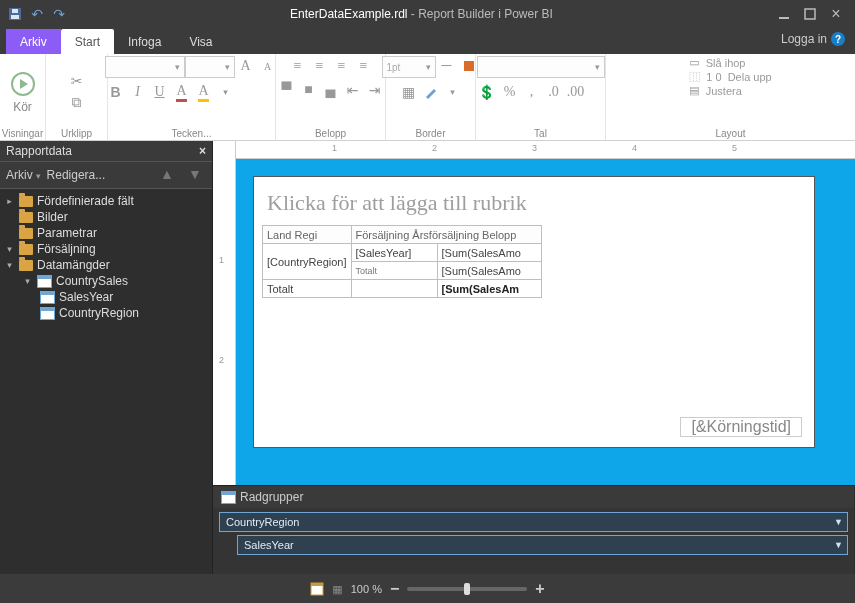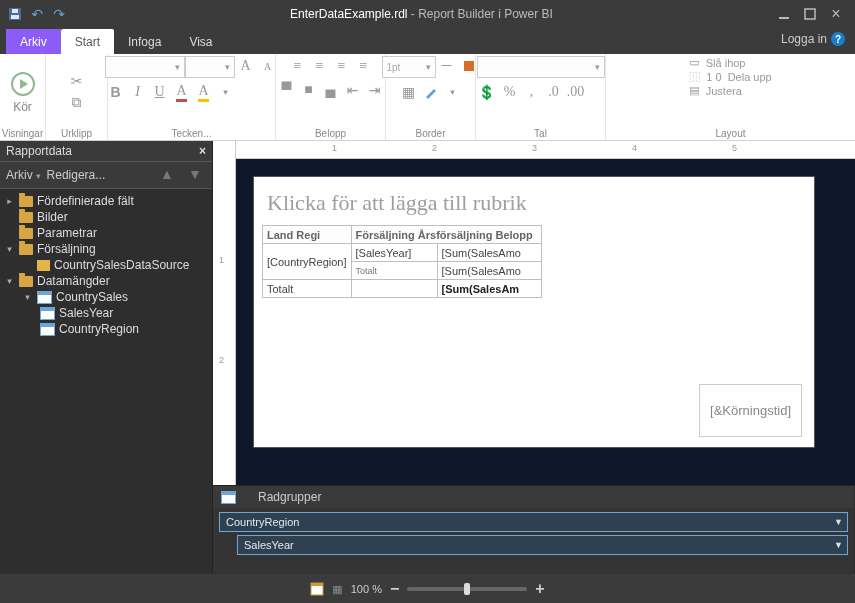--- a/index.html
+++ b/index.html
@@ -41,31 +41,31 @@
 .tbl-ic{width:13px;height:11px;display:inline-block;background:linear-gradient(#6fa6d6,#6fa6d6) 0 0/100% 3px no-repeat,linear-gradient(#fff,#fff);border:1px solid #6fa6d6}
 .fld-ic{width:13px;height:11px;display:inline-block;background:#fff;border:1px solid #6fa6d6;box-shadow:inset 0 3px 0 #6fa6d6}
 .design-wrap{flex:1;display:flex;flex-direction:column;background:#3b3b3b}
 .ruler-corner{display:flex;height:18px;background:#fff}
 .ruler-side{width:22px;background:#fff;border-right:1px solid #ccc}
 .ruler-h{flex:1;background:#fff;border-bottom:1px solid #ccc;position:relative;overflow:hidden;color:#999;font-size:9px}
 .ruler-h span{position:absolute;top:2px}
 .design-rows{flex:1;display:flex;overflow:hidden}
 .ruler-v{width:22px;background:#fff;border-right:1px solid #ccc;position:relative;color:#999;font-size:9px}
 .ruler-v span{position:absolute;left:6px}
-.canvas-scroll{flex:1;background:#0f172a;overflow:auto;position:relative;padding:18px 0 0 18px}
+.canvas-scroll{flex:1;background:#0ea5e9;overflow:auto;position:relative;padding:18px 0 0 18px}
 .page{background:#fff;width:560px;height:270px;box-shadow:0 0 0 1px #555;position:relative}
 .title-ph{position:absolute;left:8px;top:8px;right:12px;height:34px;border:1px dashed transparent;color:#9e9e9e;font-family:"Segoe UI Light","Segoe UI";font-size:22px;display:flex;align-items:center;padding-left:4px}
 .tablix{position:absolute;left:8px;top:48px;border-collapse:collapse;font-size:11px;color:#444}
 .tablix td,.tablix th{border:1px solid #bfbfbf;padding:2px 4px;height:18px;text-align:left;overflow:hidden;white-space:nowrap;box-sizing:border-box}
-.tablix th{font-weight:bold;color:#666;background:#fdfdfd}
+.tablix th{font-weight:normal;color:#666;background:#fdfdfd}
 .tablix .bold{font-weight:bold;color:#222}
-.footer-box{position:absolute;right:12px;bottom:10px;border:1px solid #ccc;padding:18px 10px;color:#888;font-size:13px}
+.footer-box{position:absolute;right:12px;bottom:10px;border:1px solid #ccc;padding:0 10px;color:#888;font-size:16px}
 .groups-pane{height:88px;background:#3b3b3b;border-top:1px solid #222;display:flex}
 .gp-col{flex:1;display:flex;flex-direction:column;border-right:1px solid #2b2b2b}
-.gp-head{display:flex;align-items:center;gap:22px;color:#ccc;padding:4px 8px;background:#3a3a3a}
+.gp-head{display:flex;align-items:center;gap:4px;color:#ccc;padding:4px 8px;background:#3a3a3a}
 .gp-body{flex:1;background:#343434;padding:4px 6px}
 .group-row{border:1px solid #6fa6d6;background:#2f4050;color:#dfeaf5;height:18px;display:flex;align-items:center;padding:0 6px;margin-bottom:3px;position:relative;font-size:11px}
 .group-row.nest{margin-left:18px}
 .group-row .dd-arr{position:absolute;right:4px;color:#cfe2f3;font-size:9px}
 .statusbar{height:30px;background:#3b3b3b;display:flex;align-items:center;color:#ccc;font-size:11px}
 .status-center{margin:0 auto;display:flex;align-items:center;gap:8px}
 .zoom-track{width:120px;height:4px;background:#666;position:relative;border-radius:2px}
 .zoom-thumb{position:absolute;left:50%;top:-4px;width:6px;height:12px;background:#ddd;transform:translateX(-50%);border-radius:2px}
 svg{display:block}
 .chev{font-size:9px;color:#999}
@@ -274,26 +274,20 @@
         </div>
       <div class="tree-item">
           <span class="exp"></span>
           <span class="fold-ic"></span>
           <span>Parametrar</span>
         </div>
       <div class="tree-item">
           <span class="exp">▾</span>
           <span class="fold-ic"></span>
           <span>Försäljning</span>
-        </div>
-      <div class="tree-item">
-          <span class="pad" style="width:14px"></span>
-          <span class="exp"></span>
-          <span class="ds-ic"></span>
-          <span>CountrySalesDataSource</span>
         </div>
       <div class="tree-item">
           <span class="exp">▾</span>
           <span class="fold-ic"></span>
           <span>Datamängder</span>
         </div>
       <div class="tree-item">
           <span class="pad" style="width:14px"></span>
           <span class="exp">▾</span>
           <span class="tbl-ic"></span>

